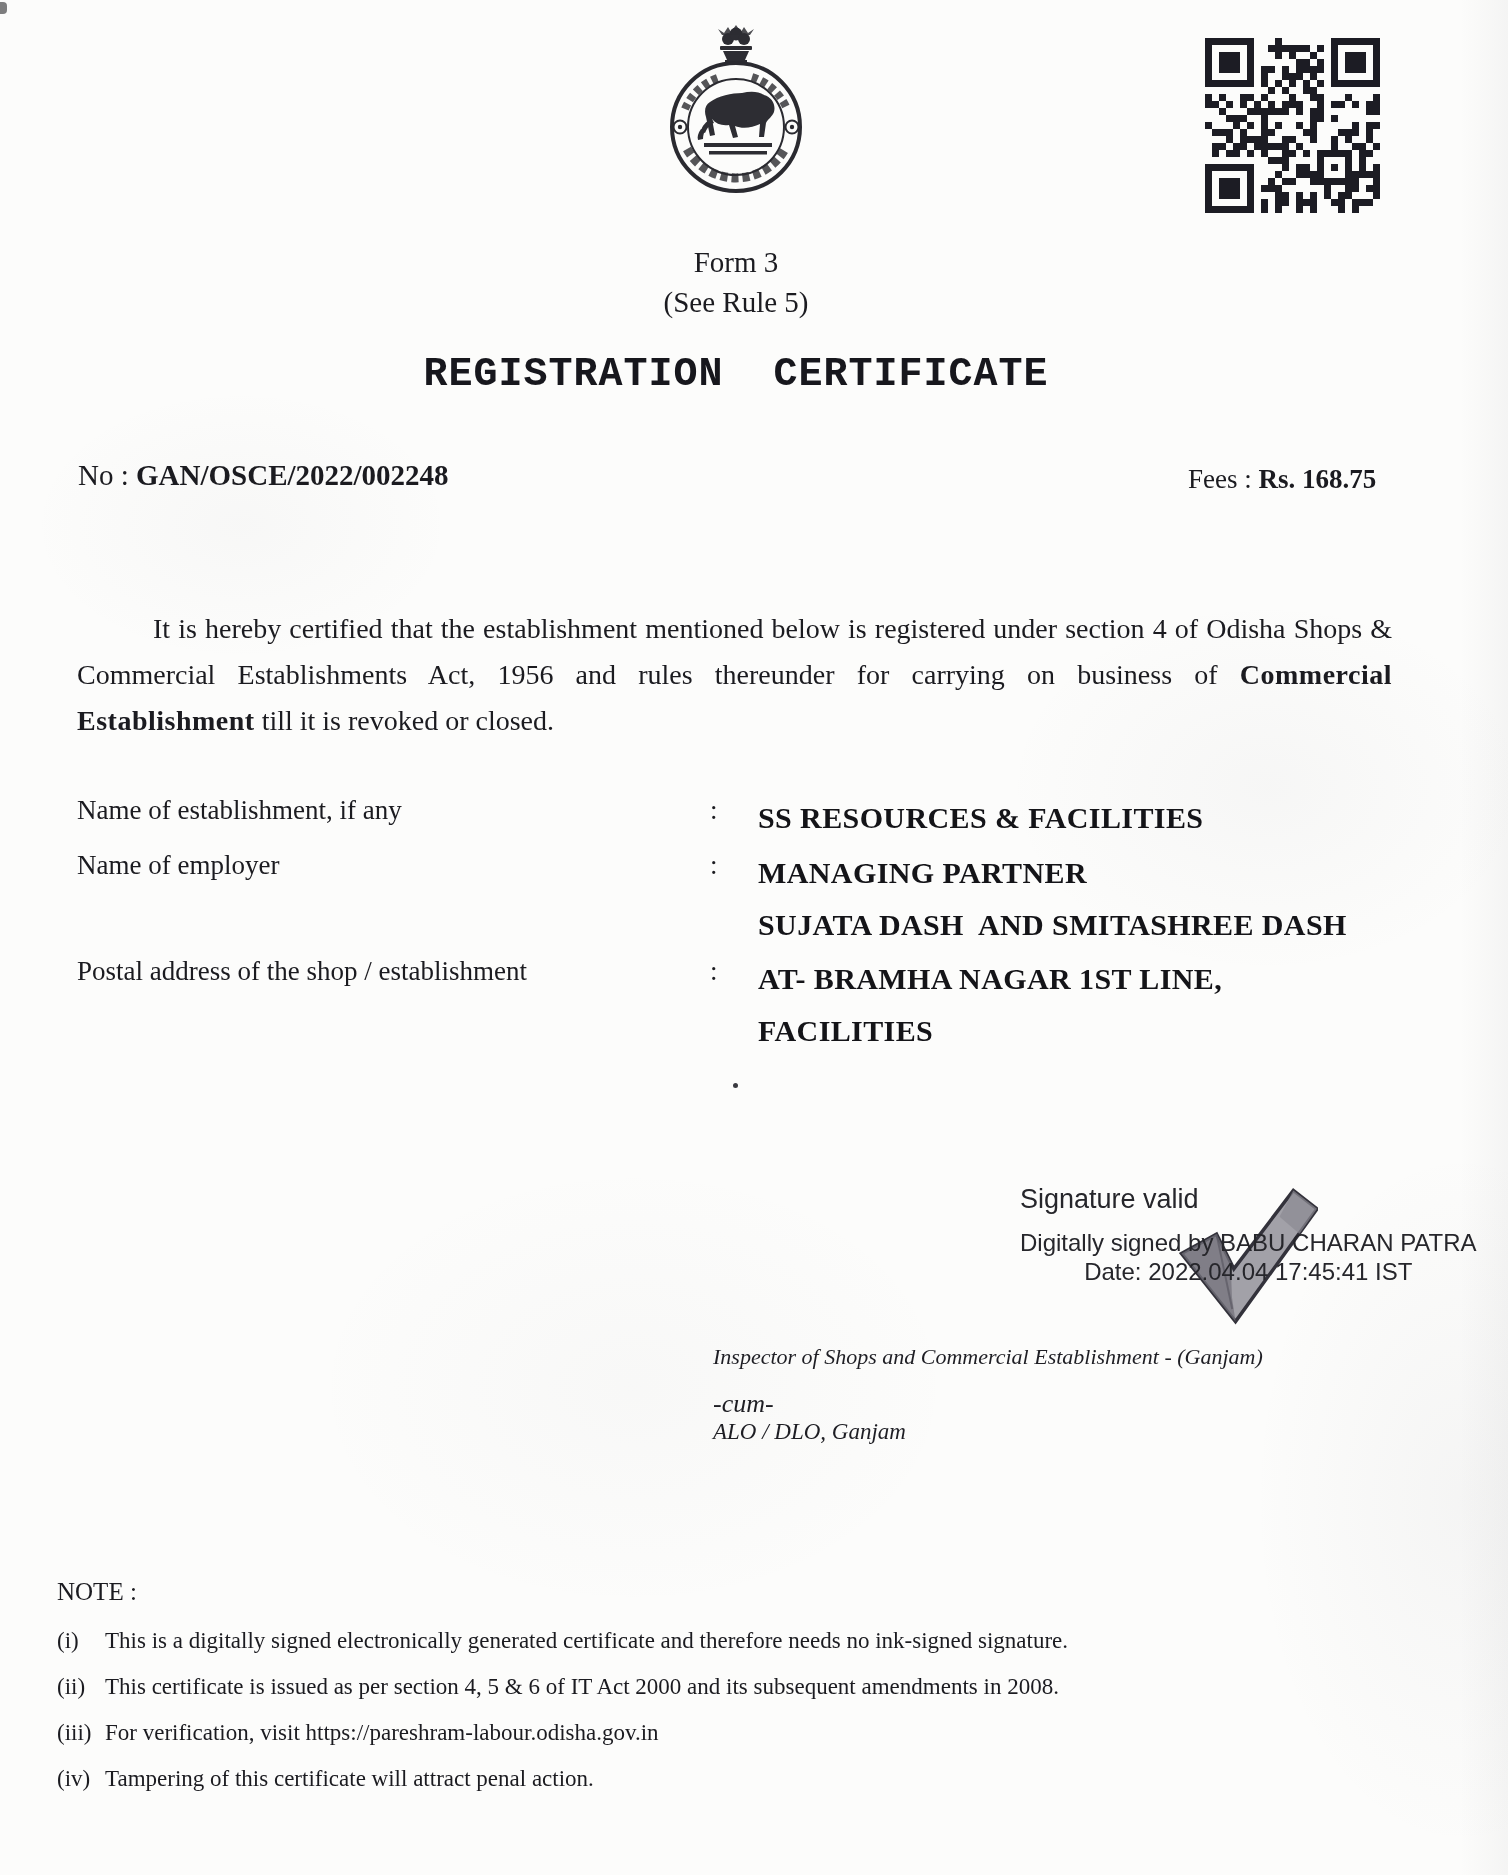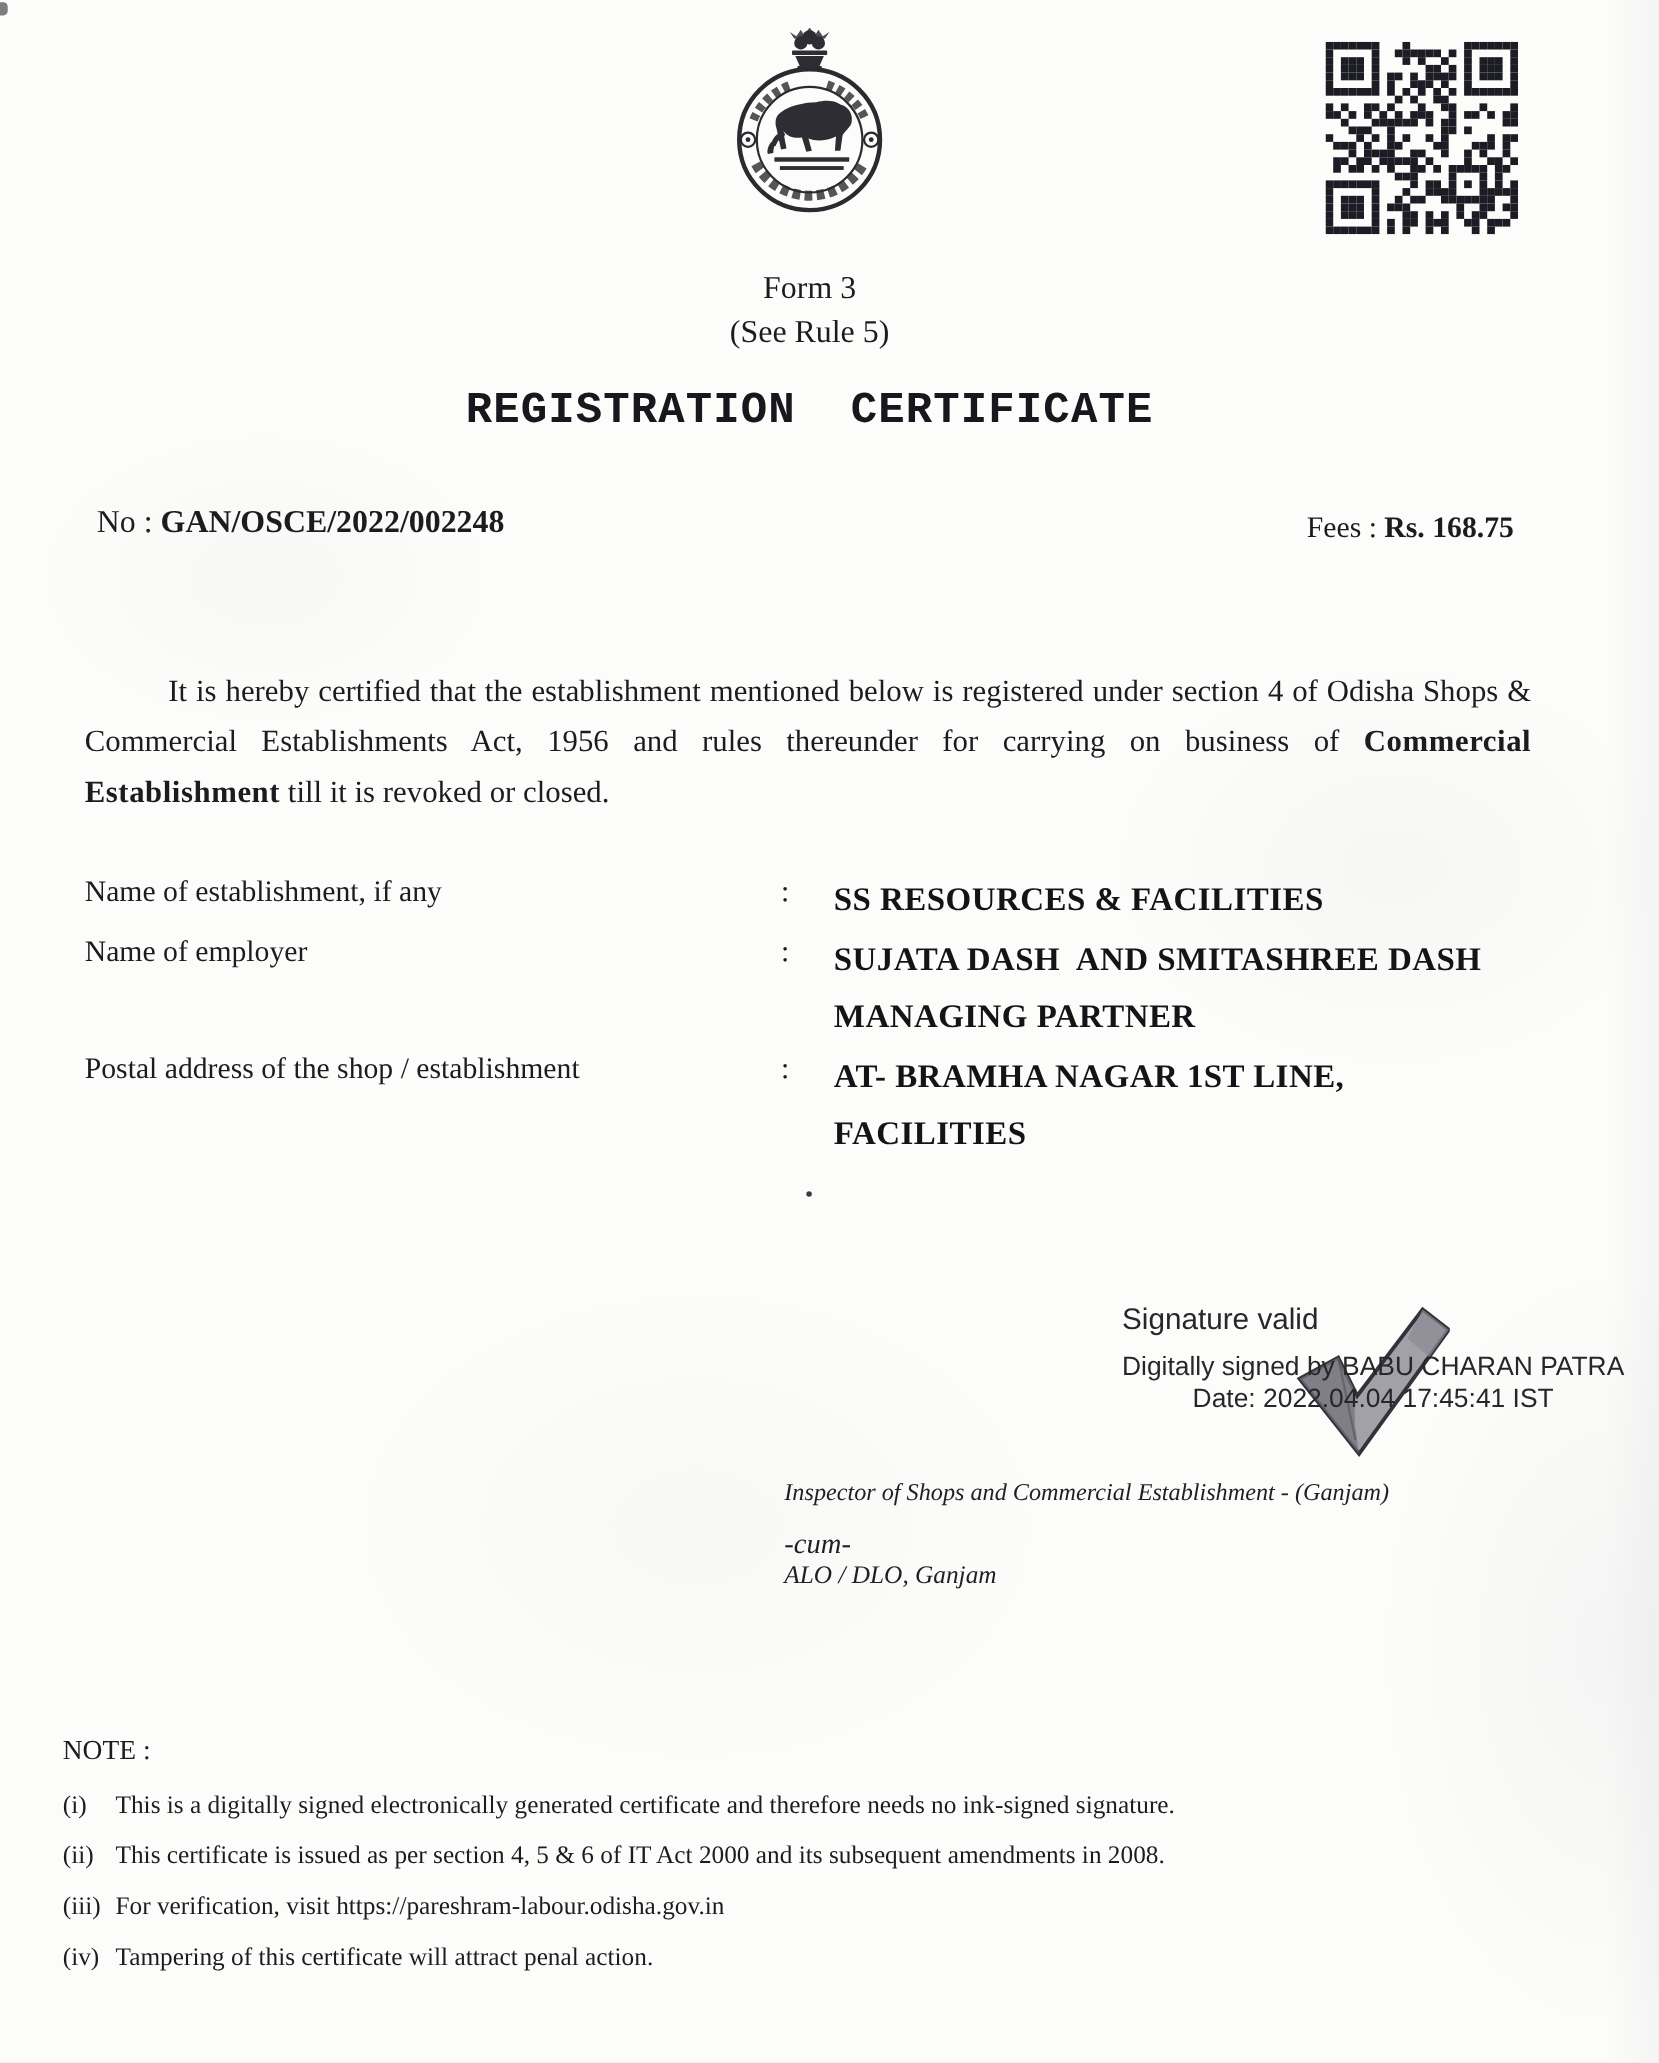--- a/index.html
+++ b/index.html
@@ -20,21 +20,21 @@
   .abs{position:absolute;}
   .center-band{position:absolute;left:0;width:1472px;text-align:center;}
   .emblem{left:652px;top:25px;width:170px;height:178px;}
   .qr{left:1205px;top:38px;width:175px;height:175px;}
   .form-no{top:246px;font-size:29px;}
   .form-rule{top:286px;font-size:29px;}
   .doc-title{
     top:352px;font-family:"Liberation Mono", monospace;font-weight:bold;
     font-size:40px;letter-spacing:1px;white-space:pre;color:#17171d;
   }
-  .no-line{left:88px;top:459px;font-size:29px;}
+  .no-line{left:78px;top:459px;font-size:29px;}
   .no-line .b{font-weight:bold;}
   .fees-line{left:1188px;top:464px;font-size:27px;}
   .fees-line .b{font-weight:bold;}
   .para{
     left:77px;top:606px;width:1315px;font-size:28px;line-height:46px;
     text-align:justify;text-indent:76px;margin:0;
   }
   .para .b{font-weight:bold;letter-spacing:0.5px;}
   .frow{left:0;top:0;width:1508px;}
   .flabel{position:absolute;left:77px;top:0;font-size:27px;white-space:pre;}
@@ -437,22 +437,22 @@
     <div class="fcolon">:</div>
     <div class="fval">
       <div>SS RESOURCES &amp; FACILITIES</div>
     </div>
   </div>
 
   <div class="abs frow" style="top:850px;">
     <div class="flabel">Name of employer</div>
     <div class="fcolon">:</div>
     <div class="fval">
+      <div>MANAGING PARTNER</div>
       <div>SUJATA DASH  AND SMITASHREE DASH</div>
-      <div>MANAGING PARTNER</div>
     </div>
   </div>
 
   <div class="abs frow" style="top:956px;">
     <div class="flabel">Postal address of the shop / establishment</div>
     <div class="fcolon">:</div>
     <div class="fval">
       <div>AT- BRAMHA NAGAR 1ST LINE,</div>
       <div>FACILITIES</div>
     </div>

